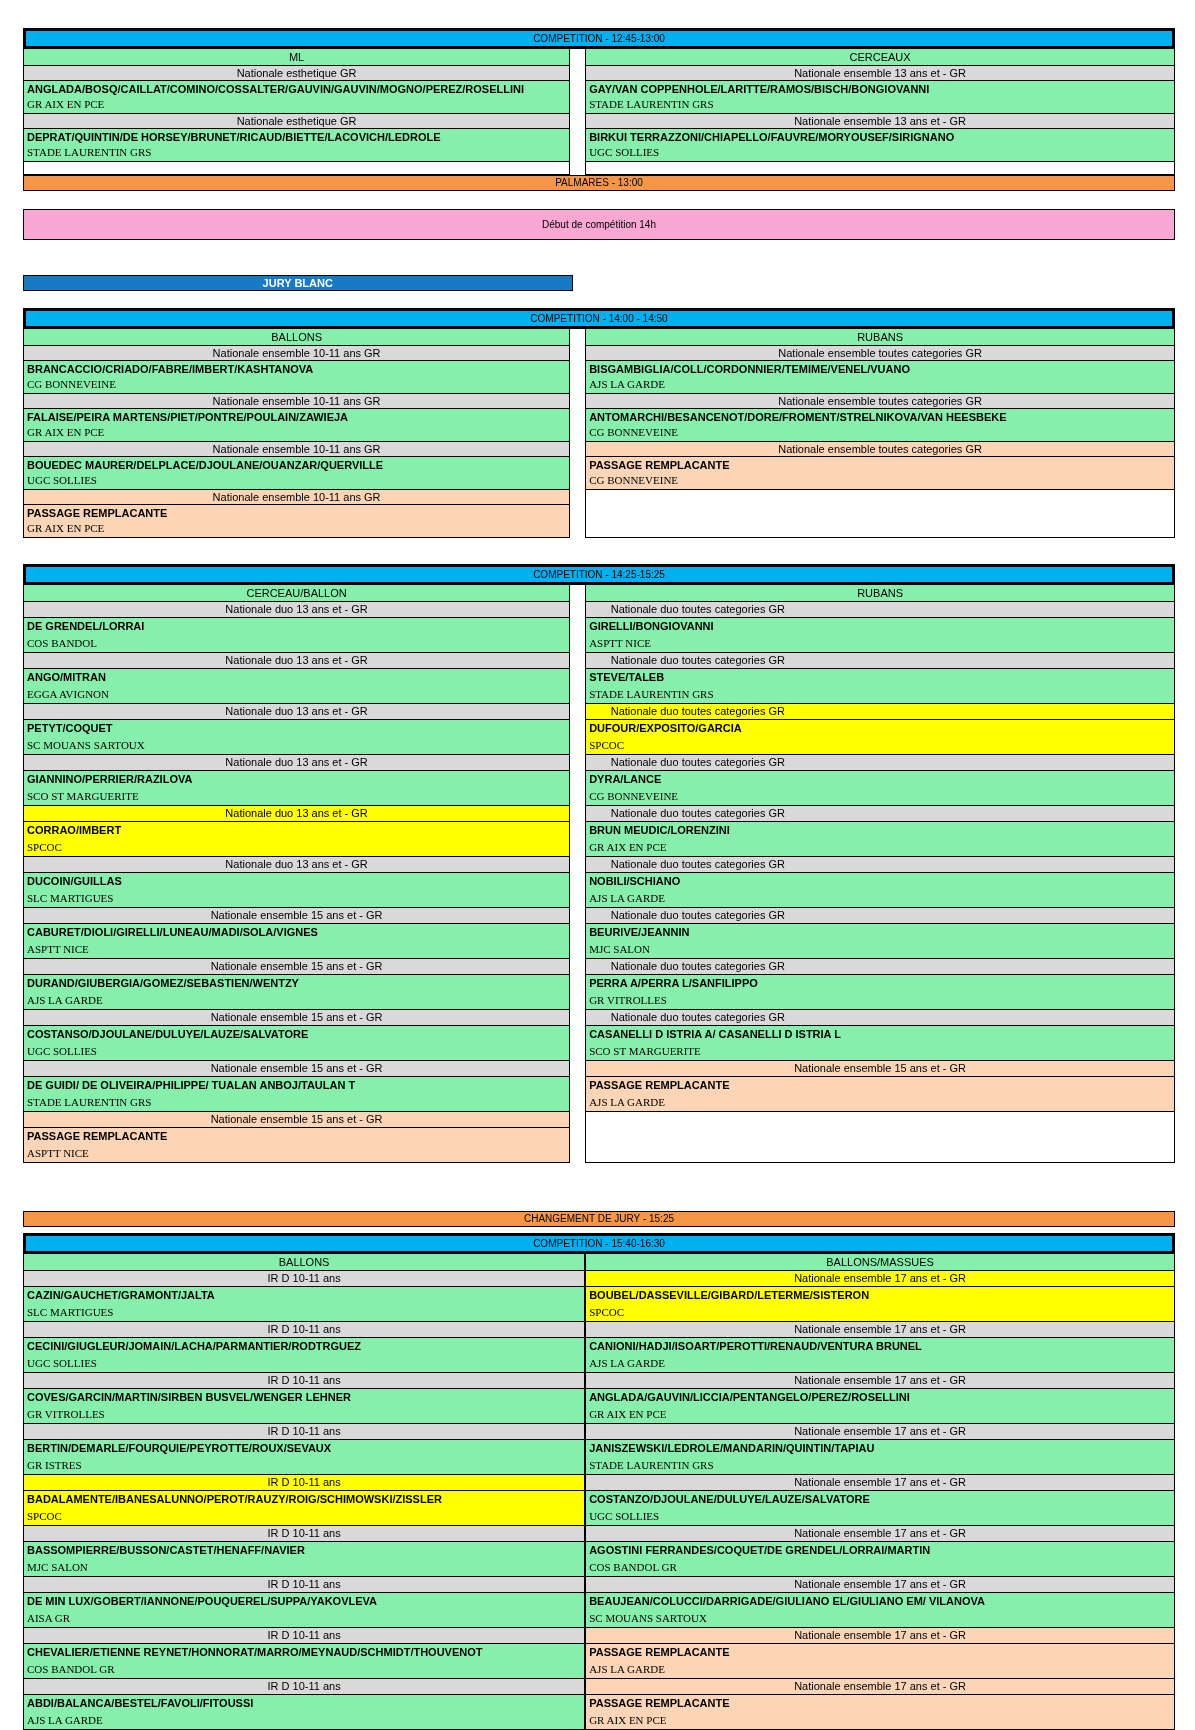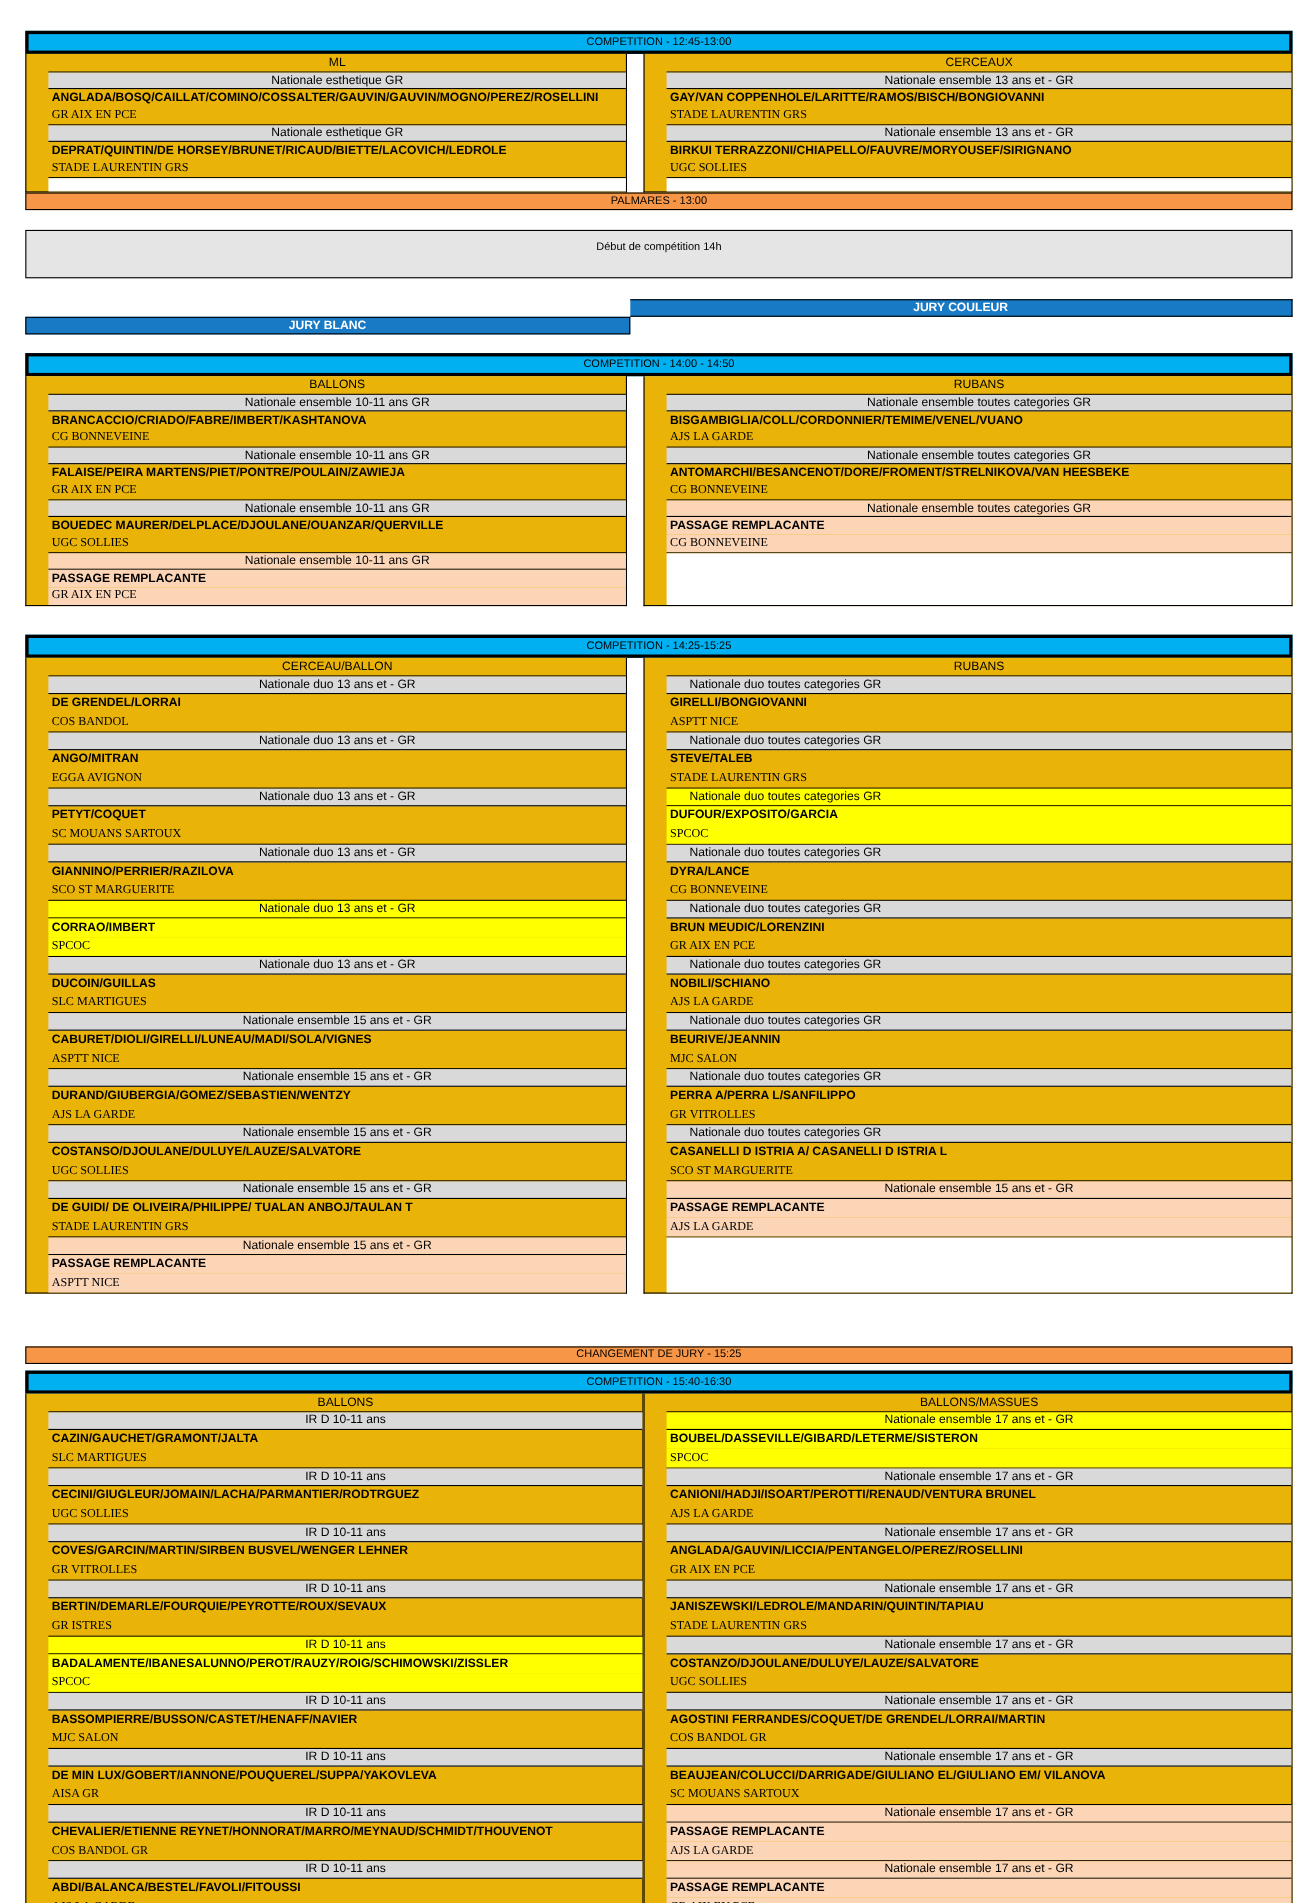--- a/index.html
+++ b/index.html
@@ -6,31 +6,31 @@
   body{
     width:1195px;height:1730px;position:relative;background:#ffffff;
     font-family:"Liberation Sans", sans-serif;color:#000;
   }
   .content{position:absolute;left:23px;top:28px;width:1152px;}
 
   
   .bar{box-sizing:border-box;text-align:center;font-size:10px;}
   .bar-blue{background:#00B0F0;border:3px solid #000;height:21px;line-height:15px;}
   .bar-orange{background:#F79646;border:1px solid #000;height:16px;line-height:14px;}
-  .bar-green{background:#e5e5e5;border:1px solid #000;height:44px;line-height:29px;}
+  .bar-green{background:#f9a8d4;border:1px solid #000;height:31px;line-height:29px;}
 
   .jury{display:flex;}
   .jury-cell{box-sizing:border-box;background:#1879C4;color:#fff;font-weight:bold;
     border:1px solid #000;height:16px;line-height:14px;text-align:center;font-size:11px;}
   .jury-left{width:47.7%;margin-top:16px;}
   .jury-right{width:52.3%;border-left:none;}
 
   
   .cols{display:flex;align-items:flex-start;}
-  .col{box-sizing:border-box;border:1px solid #000;border-top:none;background:#eab308;padding-left:20px;}
+  .col{box-sizing:border-box;border:1px solid #000;border-top:none;background:#86efac;}
   .col-left{width:47.5%;}
   .colgap{width:1.3%;}
   .col-right{flex:1;}
   .section.nogap .col-left{width:48.8%;}
 
   .apparatus{height:16px;line-height:16px;text-align:center;font-size:11px;border-bottom:1px solid #000;}
 
   .entry{}
   .col > .entry{border-bottom:1px solid #000;}
   .col > :last-child{border-bottom:none;}
@@ -95,21 +95,20 @@
               <div class="club">UGC SOLLIES</div>
             </div>
             <div class="row-empty"></div>
           </div>
         </div>
       </div>
       <div class="bar bar-orange">PALMARES - 13:00</div>
       <div class="bar bar-green">Début de compétition 14h</div>
       <div class="jury">
         <div class="jury-cell jury-left">JURY BLANC</div>
-        <div class="jury-cell jury-right">JURY COULEUR</div>
       </div>
       <div class="section">
         <div class="bar bar-blue">COMPETITION - 14:00 - 14:50</div>
         <div class="cols">
           <div class="col col-left">
             <div class="apparatus">BALLONS</div>
             <div class="entry">
               <div class="cat">Nationale ensemble 10-11 ans GR</div>
               <div class="team">BRANCACCIO/CRIADO/FABRE/IMBERT/KASHTANOVA</div>
               <div class="club">CG BONNEVEINE</div>

